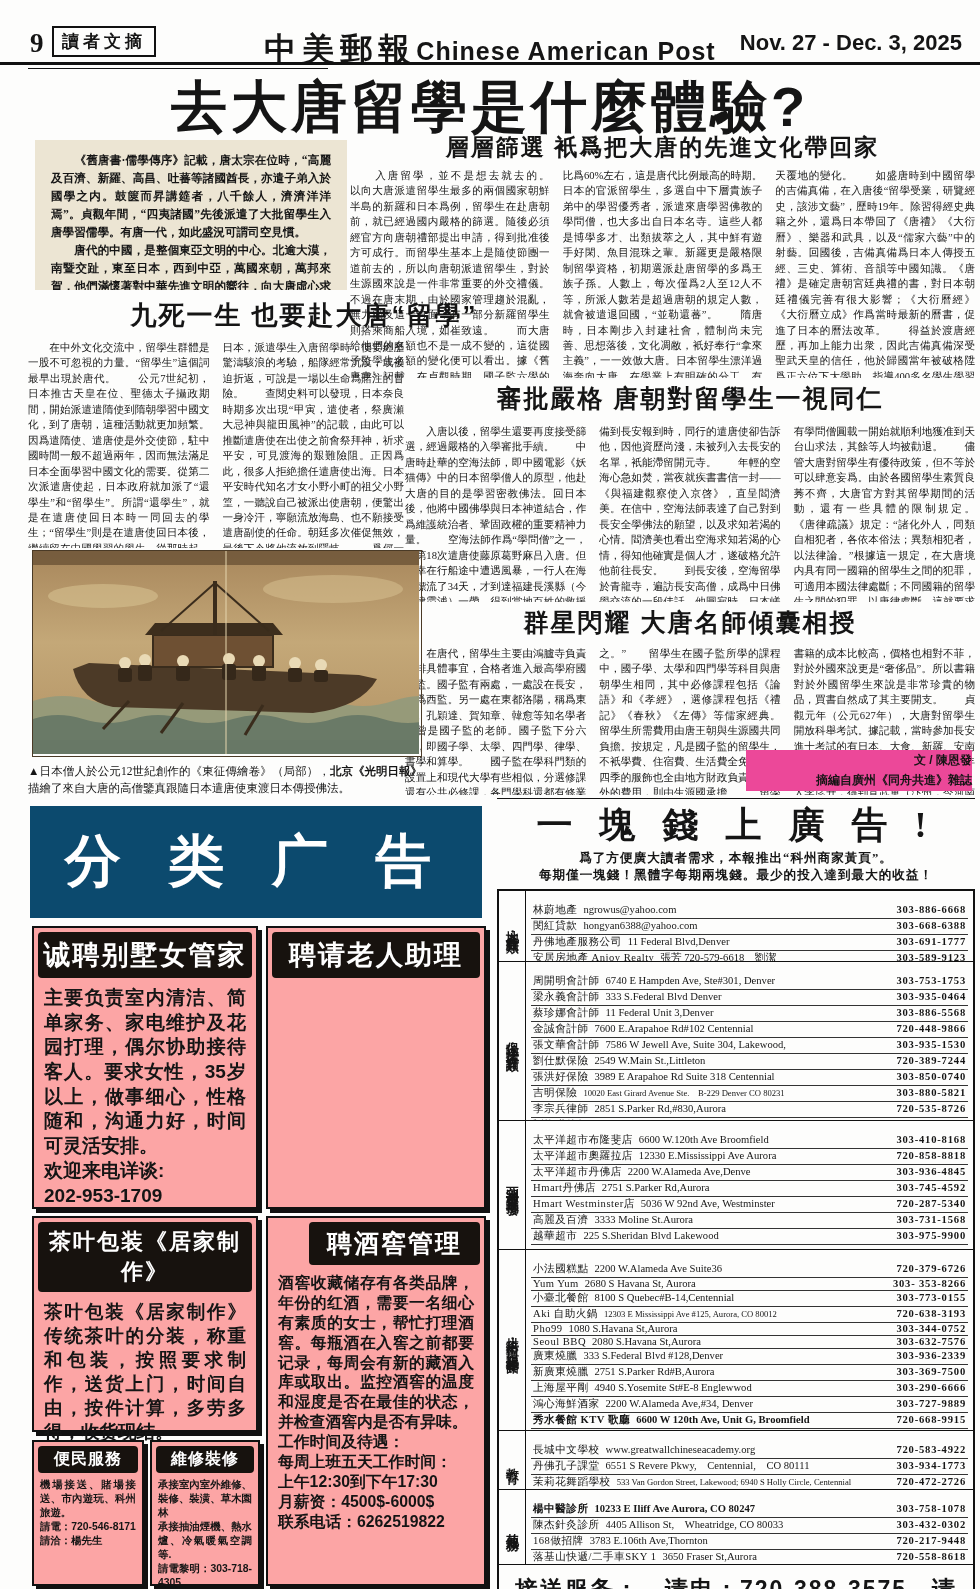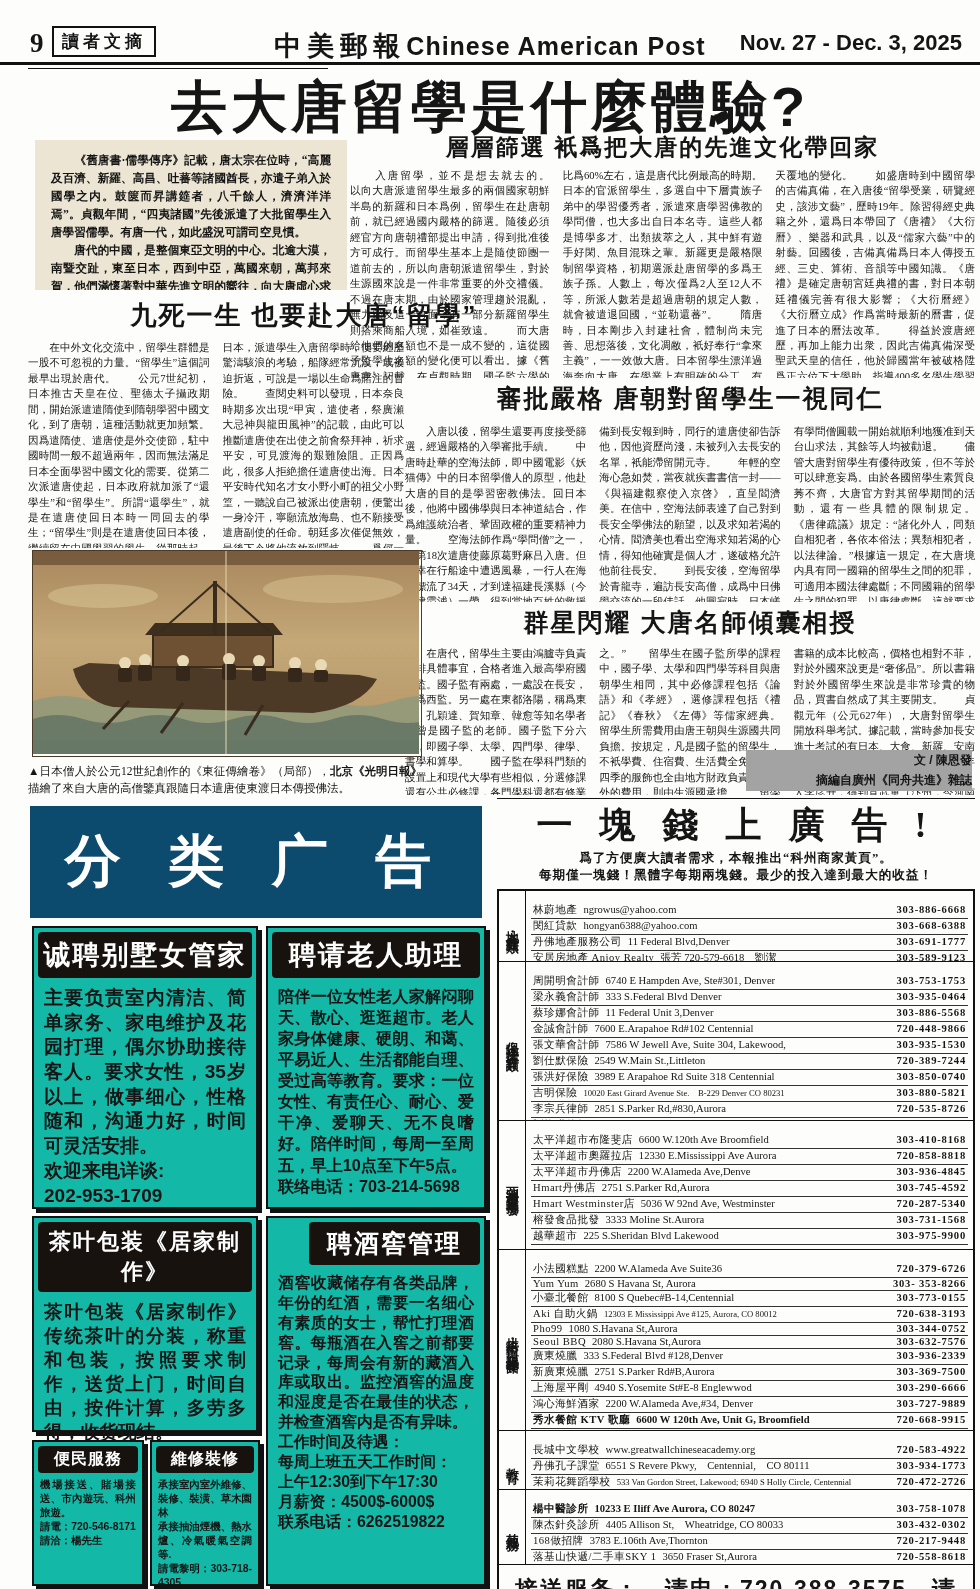--- a/index.html
+++ b/index.html
@@ -5,21 +5,21 @@
   html,body{margin:0;padding:0;background:#d9d9d9;}
   #page{position:relative;width:980px;height:1589px;margin:0 auto;background:#fdfdfc;
         font-family:"Liberation Serif",serif;color:#151515;overflow:hidden;}
   
   #hdr{position:absolute;left:0;top:20px;width:980px;height:44px;}
   #pageno{position:absolute;left:30px;top:8px;font:700 27px "Liberation Serif",serif;}
   #secbox{position:absolute;left:52px;top:6px;border:2px solid #111;padding:2px 8px;
           font:700 17px "Liberation Serif",serif;letter-spacing:4px;}
   #masthead{position:absolute;left:0;width:980px;top:8px;text-align:center;
             font:700 25px "Liberation Sans",sans-serif;letter-spacing:1px;}
-  #masthead .cn{font-family:"Liberation Serif",serif;font-size:27px;letter-spacing:6px;}
+  #masthead .cn{font-family:"Liberation Serif",serif;font-size:32px;letter-spacing:6px;}
   #dateline{position:absolute;right:18px;top:10px;font:700 22px "Liberation Sans",sans-serif;}
   #rule1{position:absolute;left:0;top:62px;width:980px;height:3px;background:#111;}
   #rule2{position:absolute;left:28px;top:68px;width:300px;height:1px;background:#111;}
   
   #headline{position:absolute;left:0;top:70px;width:980px;text-align:center;
             font:900 56px "Liberation Sans",sans-serif;letter-spacing:4px;}
   
   .stit{position:absolute;text-align:center;font:900 24px "Liberation Sans",sans-serif;letter-spacing:2px;}
   .cols{position:absolute;display:flex;gap:13px;overflow:hidden;}
   .col{flex:1;font-size:10.6px;line-height:1.46;text-align:justify;overflow:hidden;}
@@ -27,32 +27,32 @@
             padding:12px 16px;box-sizing:border-box;font-size:11.6px;line-height:1.55;
             font-weight:600;text-align:justify;white-space:pre-line;overflow:hidden;}
   #sec1h{left:350px;top:132px;width:625px;font-size:23px;}
   #sec1c{left:350px;top:168px;width:625px;height:210px;}
   #sec2h{left:28px;top:298px;width:552px;font-size:26px;}
   #sec2c{left:28px;top:340px;width:376px;height:208px;}
   #sec3h{left:405px;top:382px;width:570px;font-size:25px;}
   #sec3c{left:405px;top:424px;width:570px;height:178px;}
   #sec4h{left:405px;top:606px;width:570px;font-size:25px;}
   #sec4c{left:405px;top:646px;width:570px;height:149px;}
-  #byline{position:absolute;right:8px;top:750px;width:220px;text-align:right;background:#a3a3a3;
+  #byline{position:absolute;right:8px;top:750px;width:220px;text-align:right;background:#ec4899;
           font:700 12px "Liberation Sans",sans-serif;line-height:1.7;padding-left:6px;}
   
   #painting{position:absolute;left:32px;top:550px;width:388px;height:205px;border:1px solid #4a3a26;}
   #caption{position:absolute;left:28px;top:763px;width:394px;font-size:11.5px;line-height:1.5;
            text-align:justify;}
   #caption .credit{font-weight:700;float:right;}
   
   #banner{position:absolute;left:30px;top:806px;width:452px;height:112px;background:#0c4a6e;color:#fff;
           display:flex;align-items:center;justify-content:center;
           font:900 56px "Liberation Sans",sans-serif;letter-spacing:16px;}
-  .adbox{position:absolute;border:2.5px solid #111;background:#14b8a6;box-shadow:4px 4px 0 #111;
+  .adbox{position:absolute;border:2.5px solid #111;background:#fca5a5;box-shadow:4px 4px 0 #111;
          box-sizing:border-box;padding:4px;}
   .adhead{background:#17120e;color:#fff;text-align:center;font:900 27px "Liberation Sans",sans-serif;
           padding:5px 0;letter-spacing:2px;border-radius:4px;}
   .adbody{font:700 19px "Liberation Sans",sans-serif;line-height:1.3;padding:8px 6px 4px 6px;
           white-space:pre-line;text-align:justify;overflow:hidden;}
   #ad1{left:32px;top:926px;width:226px;height:283px;}
   #ad2{left:266px;top:926px;width:220px;height:283px;}
   #ad2 .adbody{font-size:16.2px;}
   #ad3{left:32px;top:1216px;width:226px;height:216px;}
   #ad3 .adbody{font-size:18.5px;}
@@ -190,22 +190,20 @@
   <div id="banner">分 类 广 告</div>
 
   <div id="ad1" class="adbox">
     <div class="adhead">诚聘别墅女管家</div>
     <div class="adbody">主要负责室内清洁、简单家务、家电维护及花园打理，偶尔协助接待客人。要求女性，35岁以上，做事细心，性格随和，沟通力好，时间可灵活安排。
 欢迎来电详谈:
 202-953-1709</div>
   </div>
   <div id="ad2" class="adbox">
     <div class="adhead">聘请老人助理</div>
-    <div class="adbody">陪伴一位女性老人家解闷聊天、散心、逛逛超市。老人家身体健康、硬朗、和蔼、平易近人、生活都能自理、受过高等教育。要求：一位女性、有责任心、耐心、爱干净、爱聊天、无不良嗜好。陪伴时间，每周一至周五，早上10点至下午5点。
-联络电话：703-214-5698</div>
   </div>
   <div id="ad3" class="adbox">
     <div class="adhead" style="font-size:22px">茶叶包装《居家制作》</div>
     <div class="adbody">茶叶包装《居家制作》传统茶叶的分装，称重和包装，按照要求制作，送货上门，时间自由，按件计算，多劳多得，收货现结。
 欢迎致电：626-608-2928</div>
   </div>
   <div id="ad4" class="adbox">
     <div class="adhead">聘酒窖管理</div>
     <div class="adbody">酒窖收藏储存有各类品牌，年份的红酒，需要一名细心有素质的女士，帮忙打理酒窖。每瓶酒在入窖之前都要记录，每周会有新的藏酒入库或取出。监控酒窖的温度和湿度是否在最佳的状态，并检查酒窖内是否有异味。
 工作时间及待遇：
@@ -336,21 +334,21 @@
                 <span class="nm">Hmart丹佛店</span>
                 <span class="ad">2751 S.Parker Rd,Aurora</span>
                 <span class="ph">303-745-4592</span>
               </div>
               <div class="yp-row">
                 <span class="nm">Hmart Westminster店</span>
                 <span class="ad">5036 W 92nd Ave, Westminster</span>
                 <span class="ph">720-287-5340</span>
               </div>
               <div class="yp-row">
-                <span class="nm">榕發食品批發</span>
+                <span class="nm">高麗及百濟</span>
                 <span class="ad">3333 Moline St.Aurora</span>
                 <span class="ph">303-731-1568</span>
               </div>
               <div class="yp-row">
                 <span class="nm">越華超市</span>
                 <span class="ad">225 S.Sheridan Blvd Lakewood</span>
                 <span class="ph">303-975-9900</span>
               </div>
             </div>
           </div>

